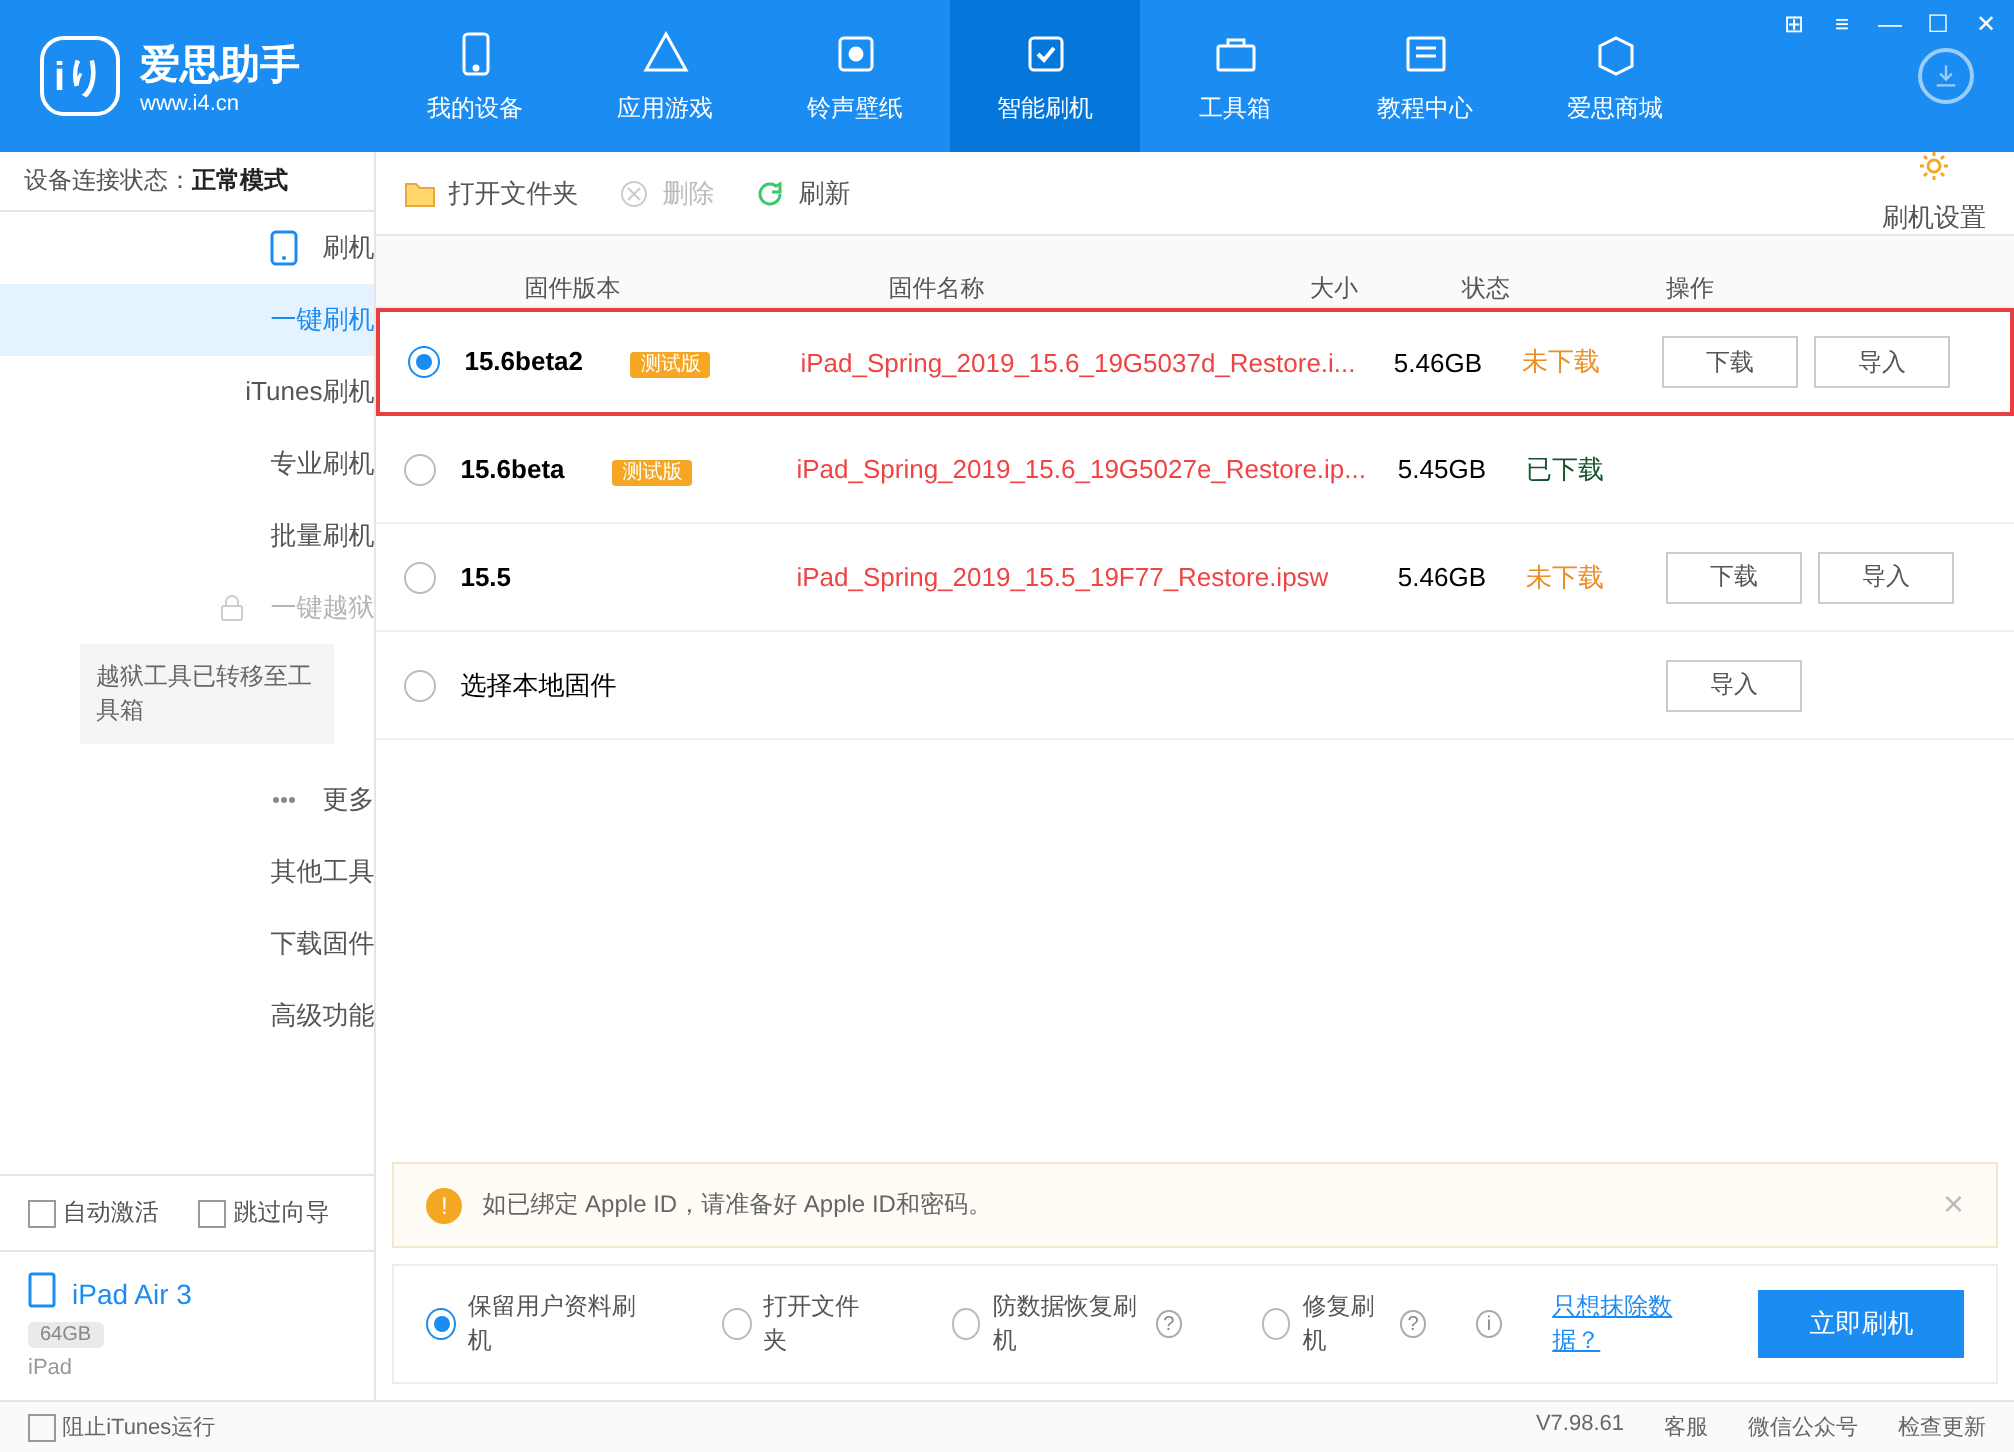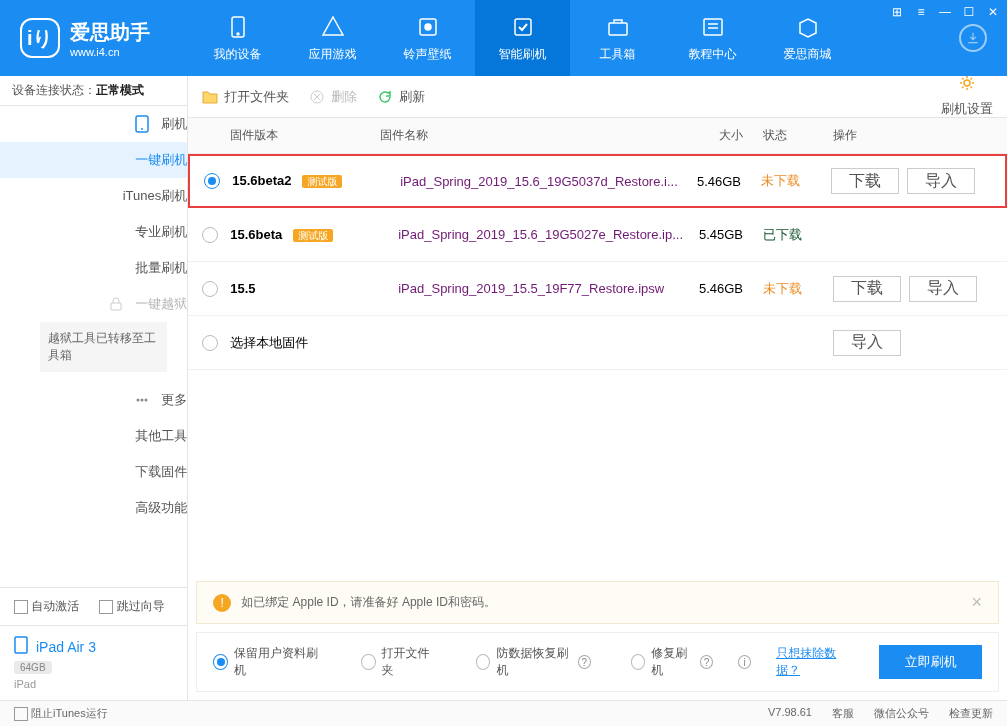--- a/index.html
+++ b/index.html
@@ -42,39 +42,39 @@
     .storage-badge { background: #eaeaea; color: #888; font-size: 10px; padding: 1px 6px; border-radius: 3px; }
     .device-type { font-size: 11px; color: #999; margin-top: 3px; }
 
     .main { flex: 1; display: flex; flex-direction: column; position: relative; }
     .toolbar { height: 42px; border-bottom: 1px solid #e5e5e5; display: flex; align-items: center; padding: 0 14px; font-size: 13px; color: #555; }
     .tool-btn { display: flex; align-items: center; gap: 6px; margin-right: 20px; cursor: pointer; }
     .tool-btn.disabled { color: #bbb; }
     .tool-btn .ticon { width: 16px; height: 16px; display: flex; align-items: center; justify-content: center; }
     .settings-btn { margin-left: auto; display: flex; align-items: center; gap: 6px; cursor: pointer; flex-direction: column; }
 
-    .table-head { height: 36px; display: flex; align-items: center; padding: 0 14px; font-size: 12px; color: #555; background: #fafafa; border-bottom: 1px solid #eee; }
+    .table-head { height: 36px; display: flex; align-items: flex-end; padding: 0 14px; font-size: 12px; color: #555; background: #fafafa; border-bottom: 1px solid #eee; gap: 32px; }
     .col-radio { width: 28px; }
     .col-version { width: 150px; }
     .col-name { flex: 1; }
     .col-size { width: 80px; text-align: right; padding-right: 20px; }
     .col-status { width: 70px; }
     .col-action { width: 160px; }
 
     .fw-rows { flex: 1; overflow: auto; }
     .fw-row { height: 54px; display: flex; align-items: center; padding: 0 14px; border-bottom: 1px solid #f0f0f0; font-size: 13px; }
     .fw-row.highlighted { border: 2px solid #e84040; }
     .radio { width: 16px; height: 16px; border: 1px solid #bbb; border-radius: 50%; display: flex; align-items: center; justify-content: center; cursor: pointer; }
     .radio.selected { border-color: #1b8cf2; }
     .radio.selected::after { content: ''; width: 8px; height: 8px; background: #1b8cf2; border-radius: 50%; }
-    .beta-badge { background: #f5a623; color: #fff; font-size: 10px; padding: 1px 5px; border-radius: 2px; margin-left: 11px; }
-    .fw-name { color: #701a75; margin-left: 18px; }
+    .beta-badge { background: #f5a623; color: #fff; font-size: 10px; padding: 1px 5px; border-radius: 2px; margin-left: 24px; }
+    .fw-name { color: #ef4444; margin-left: 18px; }
     .status-notdl { color: #ec8d24; }
     .status-dl { color: #14532d; }
-    .action-btn { width: 68px; height: 26px; border: 1px solid #ccc; background: #fff; font-size: 16px; cursor: pointer; margin-right: 8px; color: #555; }
+    .action-btn { width: 68px; height: 26px; border: 1px solid #ccc; background: #fff; font-size: 12px; cursor: pointer; margin-right: 8px; color: #555; }
 
     .notice-bar { padding: 10px 16px; display: flex; align-items: center; background: #fefcf5; border: 1px solid #f0e8cf; margin: 8px; font-size: 12px; color: #666; }
     .notice-icon { width: 18px; height: 18px; background: #f5a623; color: #fff; border-radius: 50%; display: flex; align-items: center; justify-content: center; font-size: 12px; margin-right: 10px; }
     .notice-close { margin-left: auto; color: #bbb; font-size: 18px; cursor: pointer; }
 
     .options-bar { padding: 12px 16px; display: flex; align-items: center; gap: 25px; border: 1px solid #eee; margin: 0 8px 8px; font-size: 12px; color: #555; }
     .radio-opt { display: flex; align-items: center; gap: 6px; cursor: pointer; }
     .info-i { width: 14px; height: 14px; border: 1px solid #aaa; border-radius: 50%; font-size: 10px; color: #888; display: flex; align-items: center; justify-content: center; }
     .erase-link { color: #1b8cf2; text-decoration: underline; cursor: pointer; }
     .flash-btn { margin-left: auto; width: 110px; height: 34px; background: #1b8cf2; color: #fff; border: none; font-size: 13px; cursor: pointer; }

